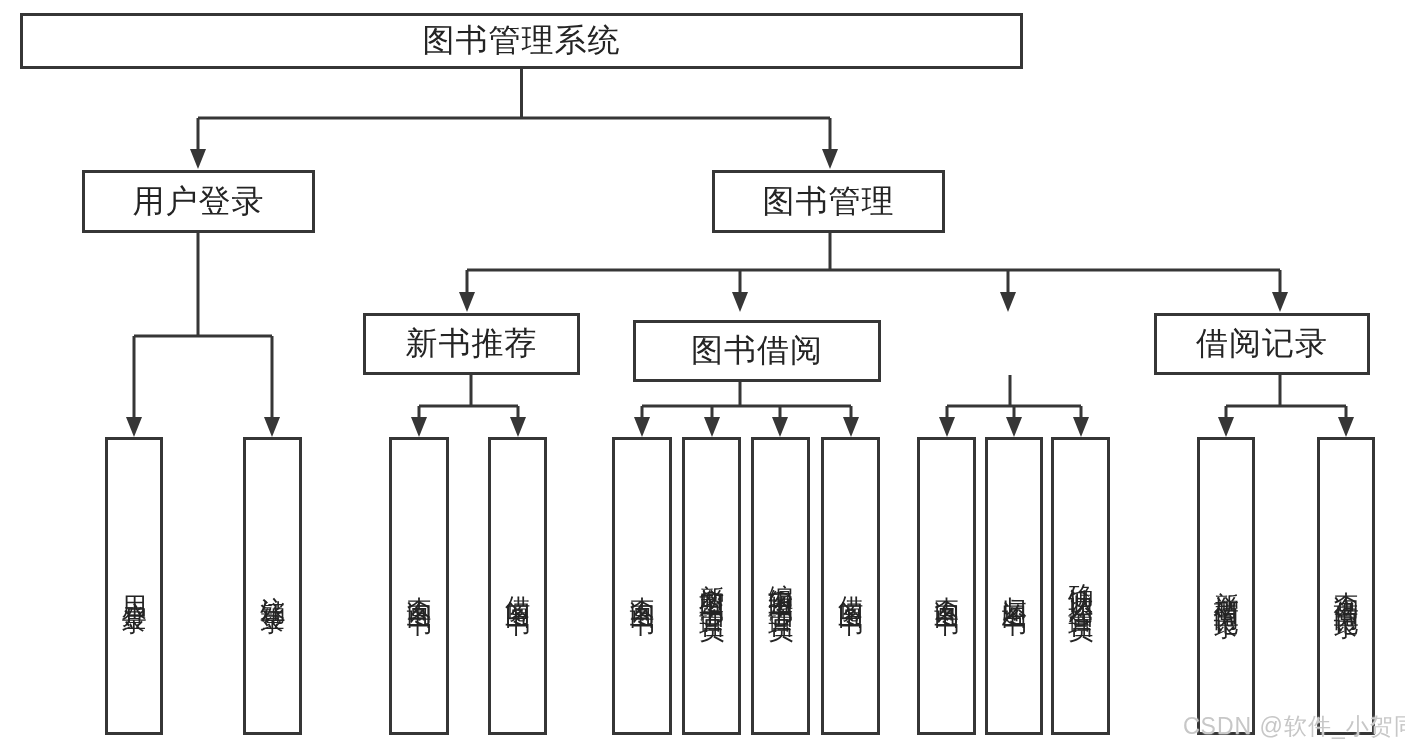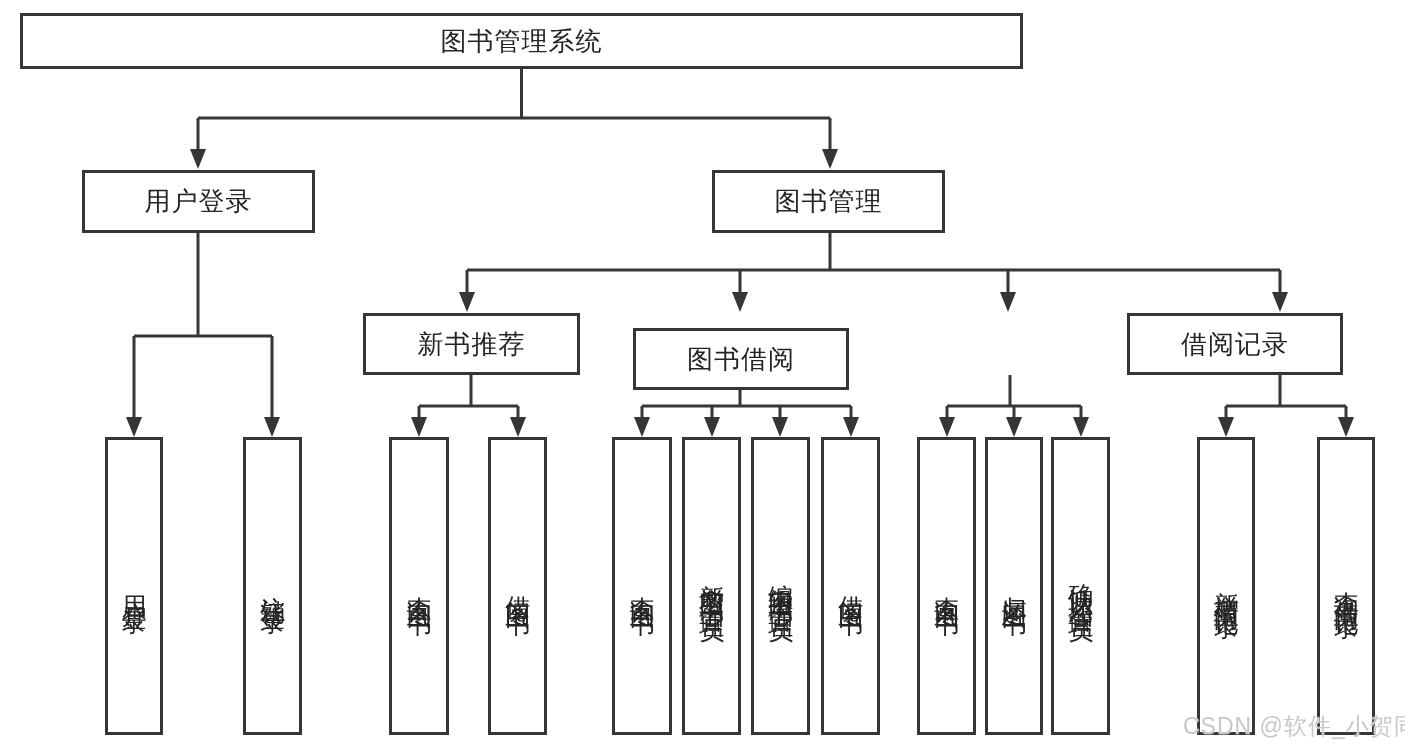--- a/index.html
+++ b/index.html
@@ -10,21 +10,21 @@
   body{
     width:1405px;height:747px;position:relative;overflow:hidden;
     font-family:"Liberation Sans","DejaVu Sans",sans-serif;
   }
   .stage{position:absolute;left:0;top:0;width:1405px;height:747px;background:#ffffff;}
   svg.wires{position:absolute;left:0;top:0;z-index:1;}
   .box{
     position:absolute;z-index:2;box-sizing:border-box;
     border:3px solid var(--line);background:#ffffff;
     display:flex;align-items:center;justify-content:center;
-    color:var(--text);font-size:26px;line-height:1.1;
+    color:var(--text);font-size:32px;line-height:1.1;
     white-space:nowrap;letter-spacing:1px;
   }
   .box.v{
     writing-mode:vertical-rl;text-orientation:mixed;
     font-size:25px;letter-spacing:5px;white-space:normal;
   }
   .watermark{
     position:absolute;z-index:5;
     font-size:23px;letter-spacing:1px;color:#c7c7c7;
     text-shadow:0 0 2px #ffffff,0 0 1px #ffffff;
@@ -75,22 +75,22 @@
       <polygon points="1338,417 1354,417 1346,437"></polygon>
     </g>
   </svg>
 
   <div class="box" style="left:20px;top:13px;width:1003px;height:56px">图书管理系统</div>
 
   <div class="box" style="left:82px;top:170px;width:233px;height:63px">用户登录</div>
   <div class="box" style="left:712px;top:170px;width:233px;height:63px">图书管理</div>
 
   <div class="box" style="left:363px;top:313px;width:217px;height:62px">新书推荐</div>
-  <div class="box" style="left:633px;top:328px;width:216px;height:62px">图书借阅</div>
-  <div class="box" style="left:1127px;top:313px;width:216px;height:62px">借阅记录</div>
+  <div class="box" style="left:633px;top:320px;width:248px;height:62px">图书借阅</div>
+  <div class="box" style="left:1154px;top:313px;width:216px;height:62px">借阅记录</div>
 
   <div class="box v" style="left:105px;top:437px;width:58px;height:298px">用户登录</div>
   <div class="box v" style="left:243px;top:437px;width:59px;height:298px">注销登录</div>
 
   <div class="box v" style="left:389px;top:437px;width:60px;height:298px">查询图书</div>
   <div class="box v" style="left:488px;top:437px;width:59px;height:298px">借阅图书</div>
 
   <div class="box v" style="left:612px;top:437px;width:60px;height:298px">查询图书</div>
   <div class="box v" style="left:682px;top:437px;width:59px;height:298px">新增图书（管理员）</div>
   <div class="box v" style="left:751px;top:437px;width:59px;height:298px">编辑图书（管理员）</div>

